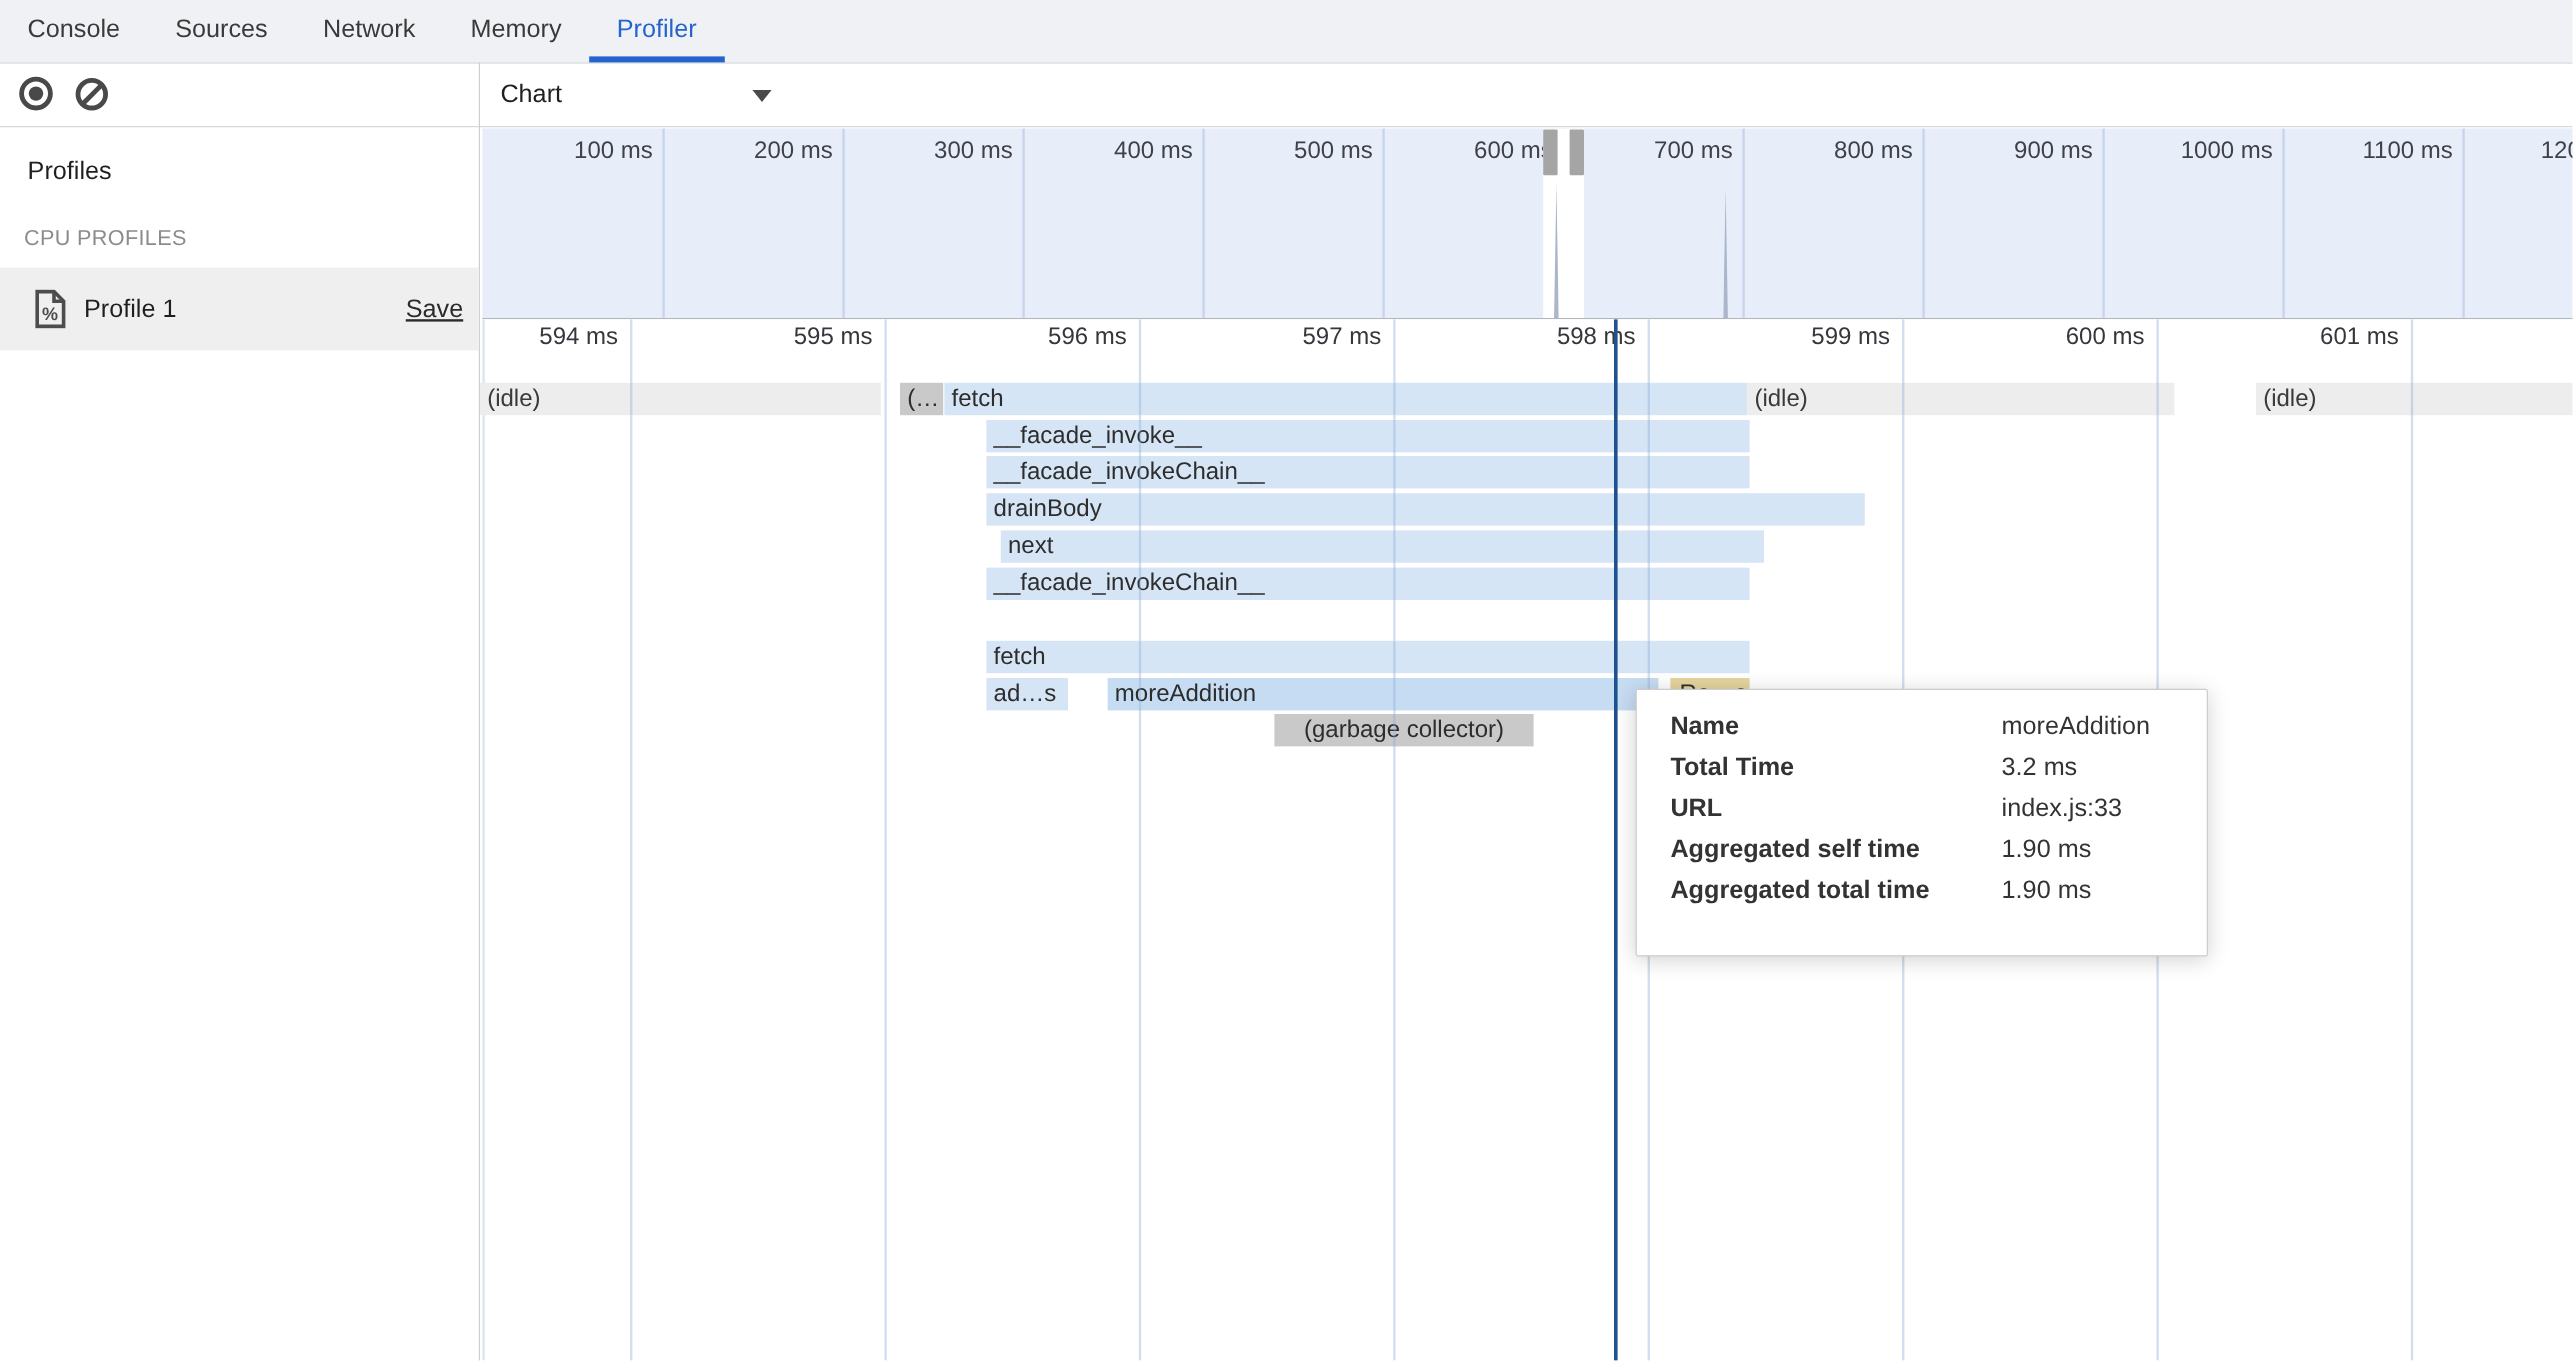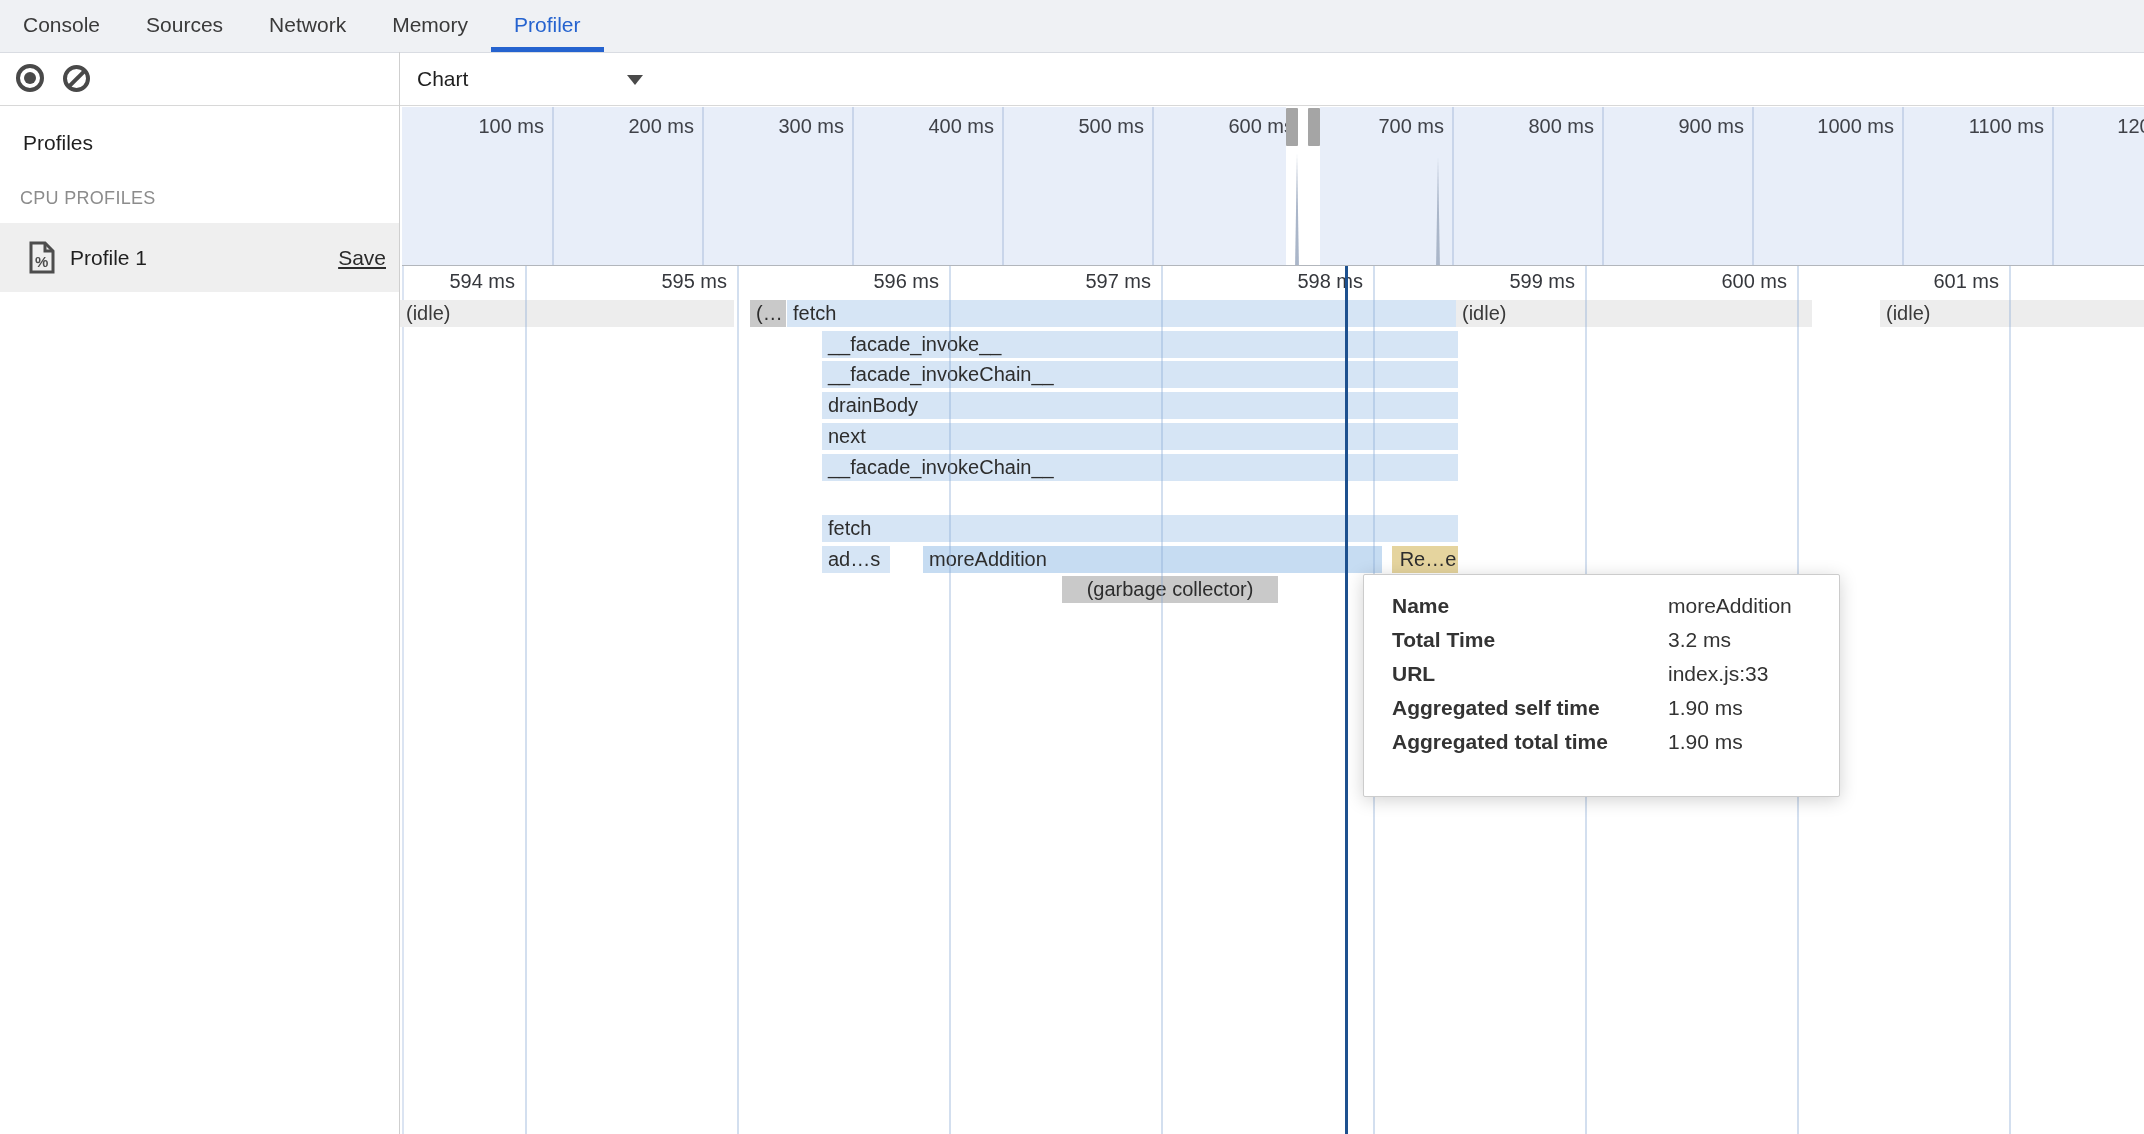--- a/index.html
+++ b/index.html
@@ -48,21 +48,21 @@
              border-radius:1px;cursor:col-resize;}
   .spike{position:absolute;bottom:0;width:16px;background:#aab6c9;
          clip-path:polygon(50% 0,62% 100%,38% 100%);}
   
   #detail{position:absolute;left:400px;top:266px;right:0;bottom:0;overflow:hidden;background:#fff;}
   #detail .left-edge{position:absolute;left:2px;top:0;bottom:0;width:2px;background:#dbe4f2;}
   .rl-label{position:absolute;top:4px;width:160px;text-align:right;font-size:20px;
             color:#35373c;z-index:4;}
   .dt-grid{position:absolute;top:0;bottom:0;width:2px;background:rgba(139,170,214,.38);z-index:3;}
   .bar{position:absolute;height:27px;font-size:20px;line-height:27px;color:#2d2d2d;
-       padding-left:6px;box-sizing:border-box;white-space:nowrap;overflow:hidden;z-index:2;}
+       padding-left:6px;box-sizing:border-box;white-space:nowrap;overflow:hidden;z-index:2;margin-top:19px;}
   .bar.idle{background:var(--c-bar-idle);color:#3a3a3a;}
   .bar.gray{background:var(--c-bar-gray);}
   .bar.blue{background:var(--c-bar-blue);}
   .bar.blue-hl{background:var(--c-bar-blue-hl);}
   .bar.yellow{background:var(--c-bar-yellow);}
   .bar.center{text-align:center;padding-left:0;}
   #playhead{position:absolute;top:0;bottom:0;width:3px;background:var(--c-playhead);z-index:5;}
   
   #tooltip{position:absolute;left:1363px;top:574px;width:477px;height:223px;background:#fff;
            border:1px solid #ccc;border-radius:2px;box-shadow:0 3px 18px rgba(0,0,0,.18);
@@ -159,22 +159,22 @@
       <div class="rl-label" style="left: 1227px;">600 ms</div>
       <div class="dt-grid" style="left: 1609px;"></div>
       <div class="rl-label" style="left: 1439px;">601 ms</div>
       <div class="bar idle" style="left: 0px; width: 334px; top: 34px;">(idle)</div>
       <div class="bar gray" style="left: 350px; width: 36px; top: 34px;">(…</div>
       <div class="bar blue" style="left: 387px; width: 669px; top: 34px;">fetch</div>
       <div class="bar idle" style="left: 1056px; width: 356px; top: 34px;">(idle)</div>
       <div class="bar idle" style="left: 1480px; width: 264px; top: 34px;">(idle)</div>
       <div class="bar blue" style="left: 422px; width: 636px; top: 65px;">__facade_invoke__</div>
       <div class="bar blue" style="left: 422px; width: 636px; top: 95px;">__facade_invokeChain__</div>
-      <div class="bar blue" style="left: 422px; width: 636px; top: 126px;">drainBody</div>
-      <div class="bar blue" style="left: 422px; width: 636px; top: 157px;">next</div>
+      <div class="bar blue" style="left: 422px; width: 732px; top: 126px;">drainBody</div>
+      <div class="bar blue" style="left: 434px; width: 636px; top: 157px;">next</div>
       <div class="bar blue" style="left: 422px; width: 636px; top: 188px;">__facade_invokeChain__</div>
       <div class="bar blue" style="left: 422px; width: 636px; top: 249px;">fetch</div>
       <div class="bar blue" style="left: 422px; width: 68px; top: 280px;">ad…s</div>
       <div class="bar blue-hl" style="left: 523px; width: 459px; top: 280px;">moreAddition</div>
       <div class="bar yellow" style="left: 992px; width: 66px; top: 280px; text-align: center;">Re…e</div>
       <div class="bar gray center" style="left: 662px; width: 216px; top: 310px;">(garbage collector)</div>
       <div id="playhead" style="left: 945px;"></div>
     </div>
 
   <div id="tooltip">

